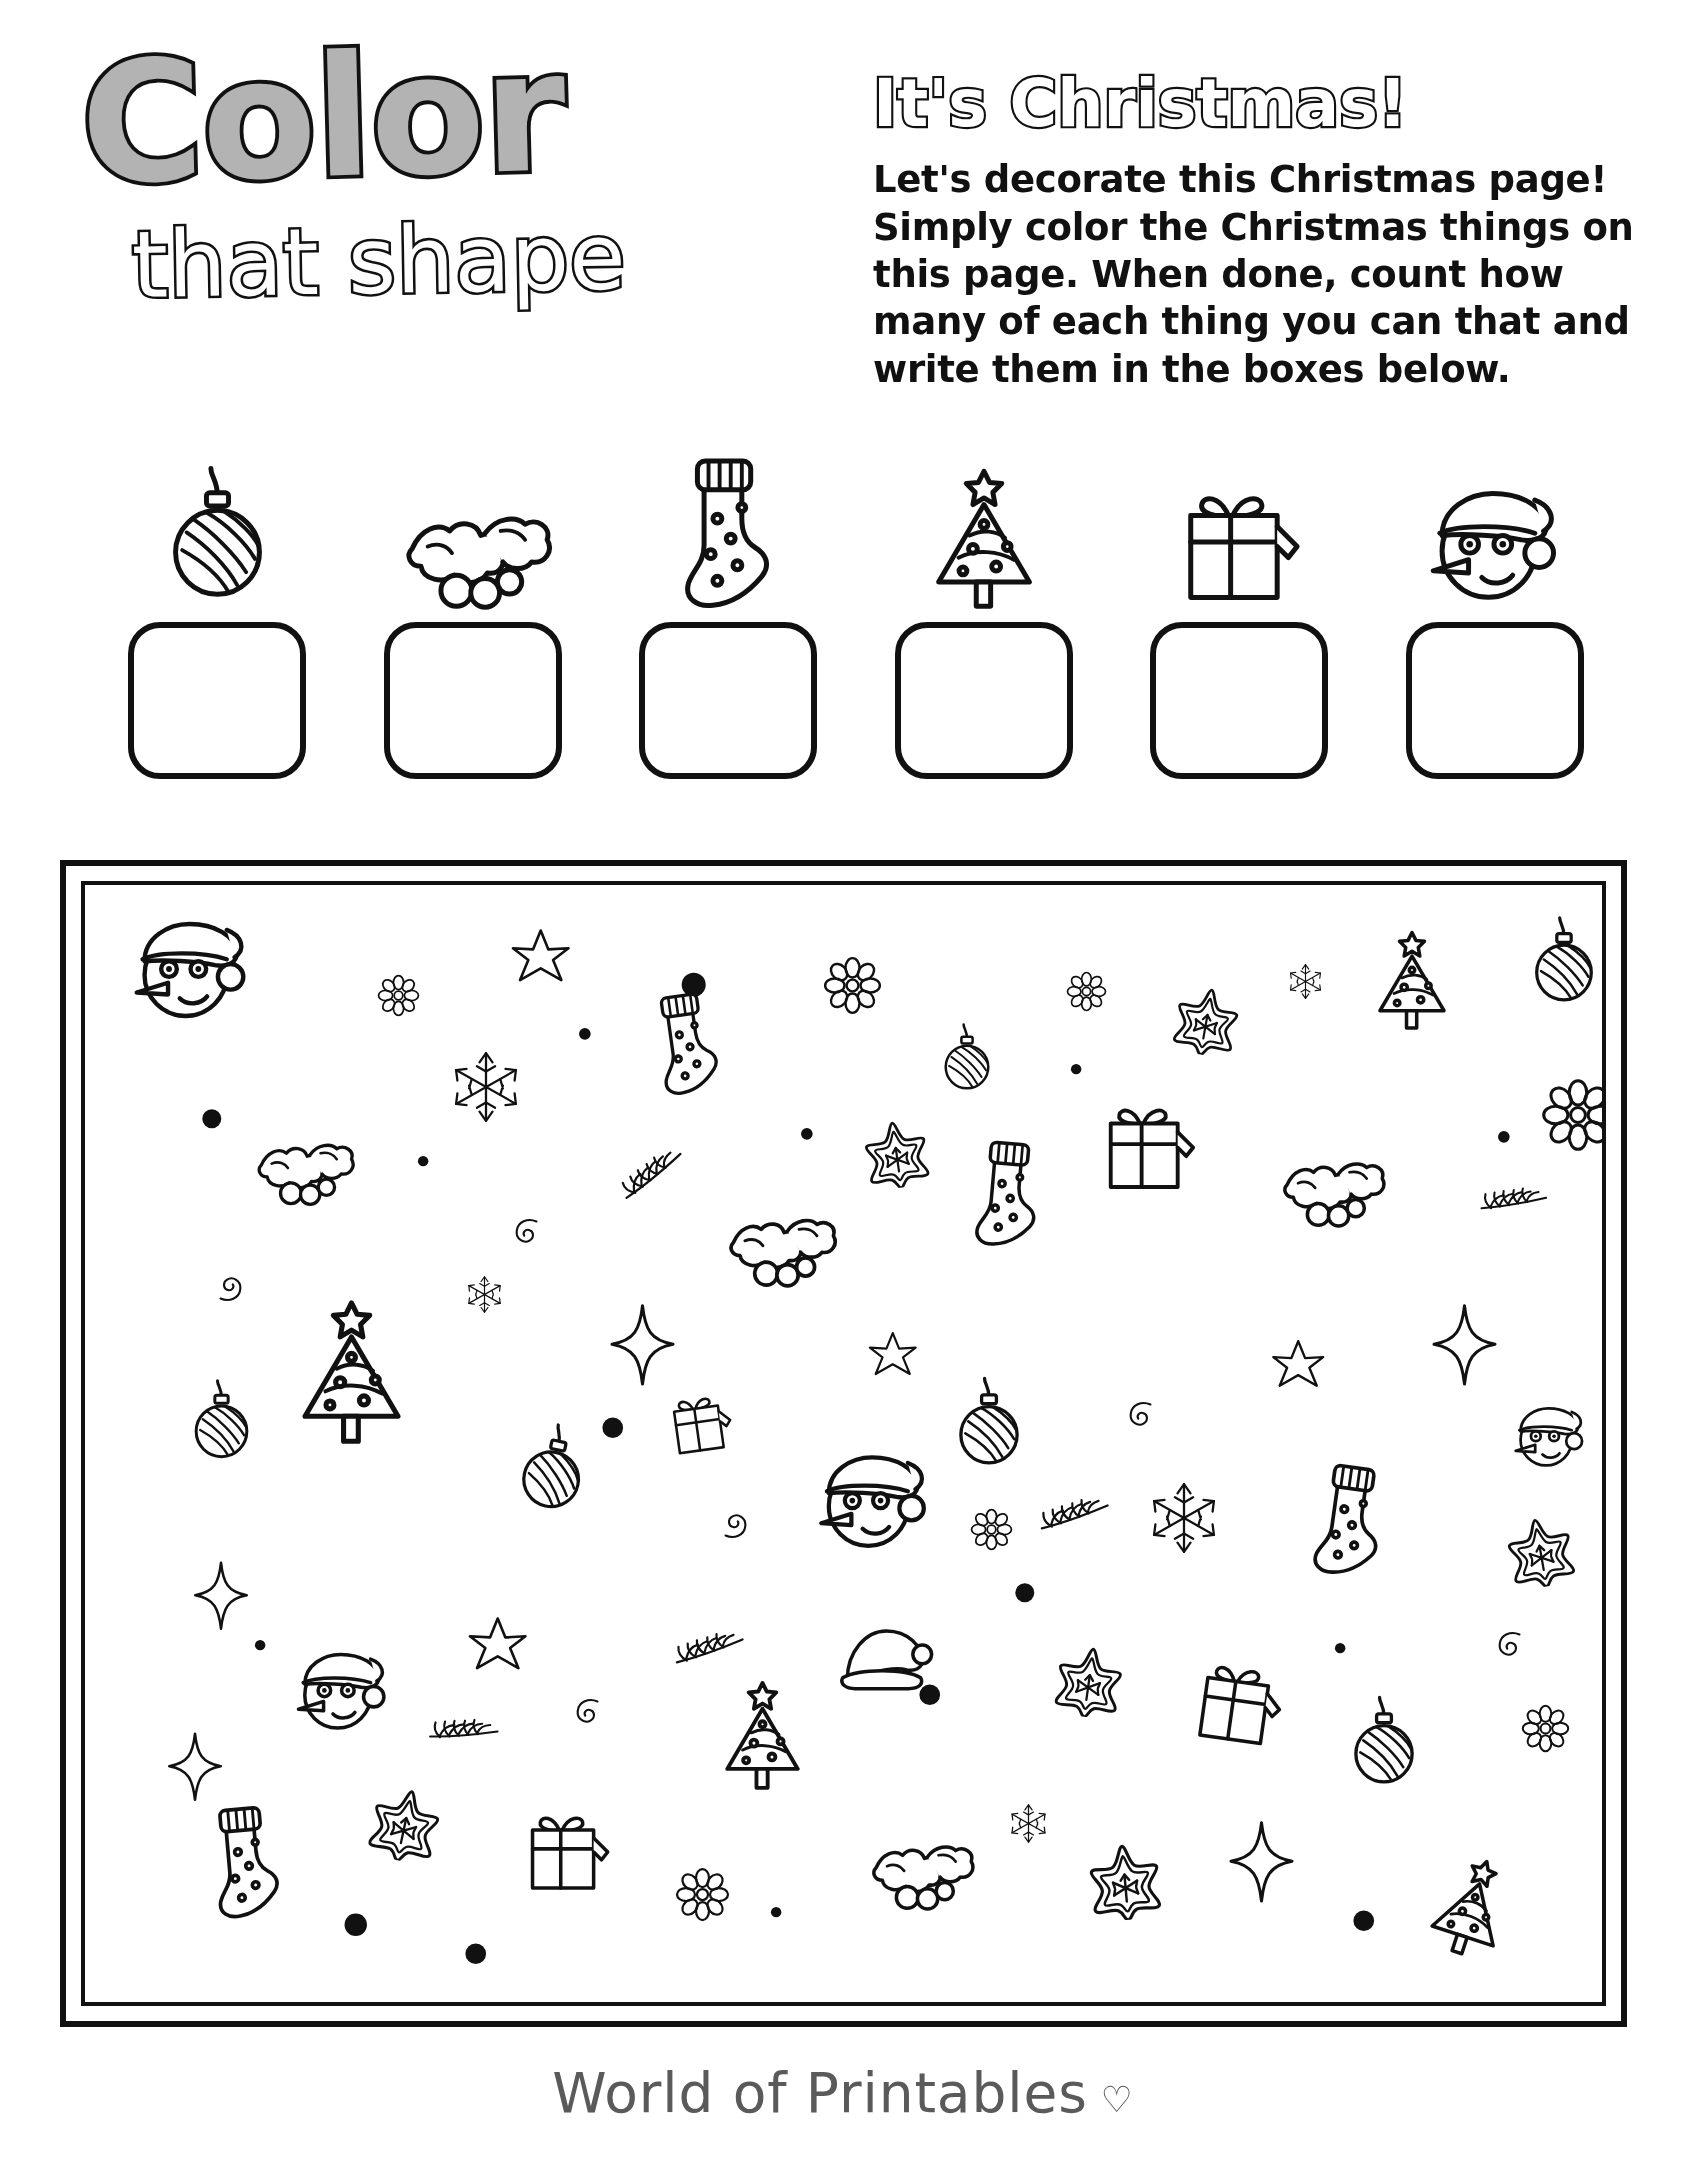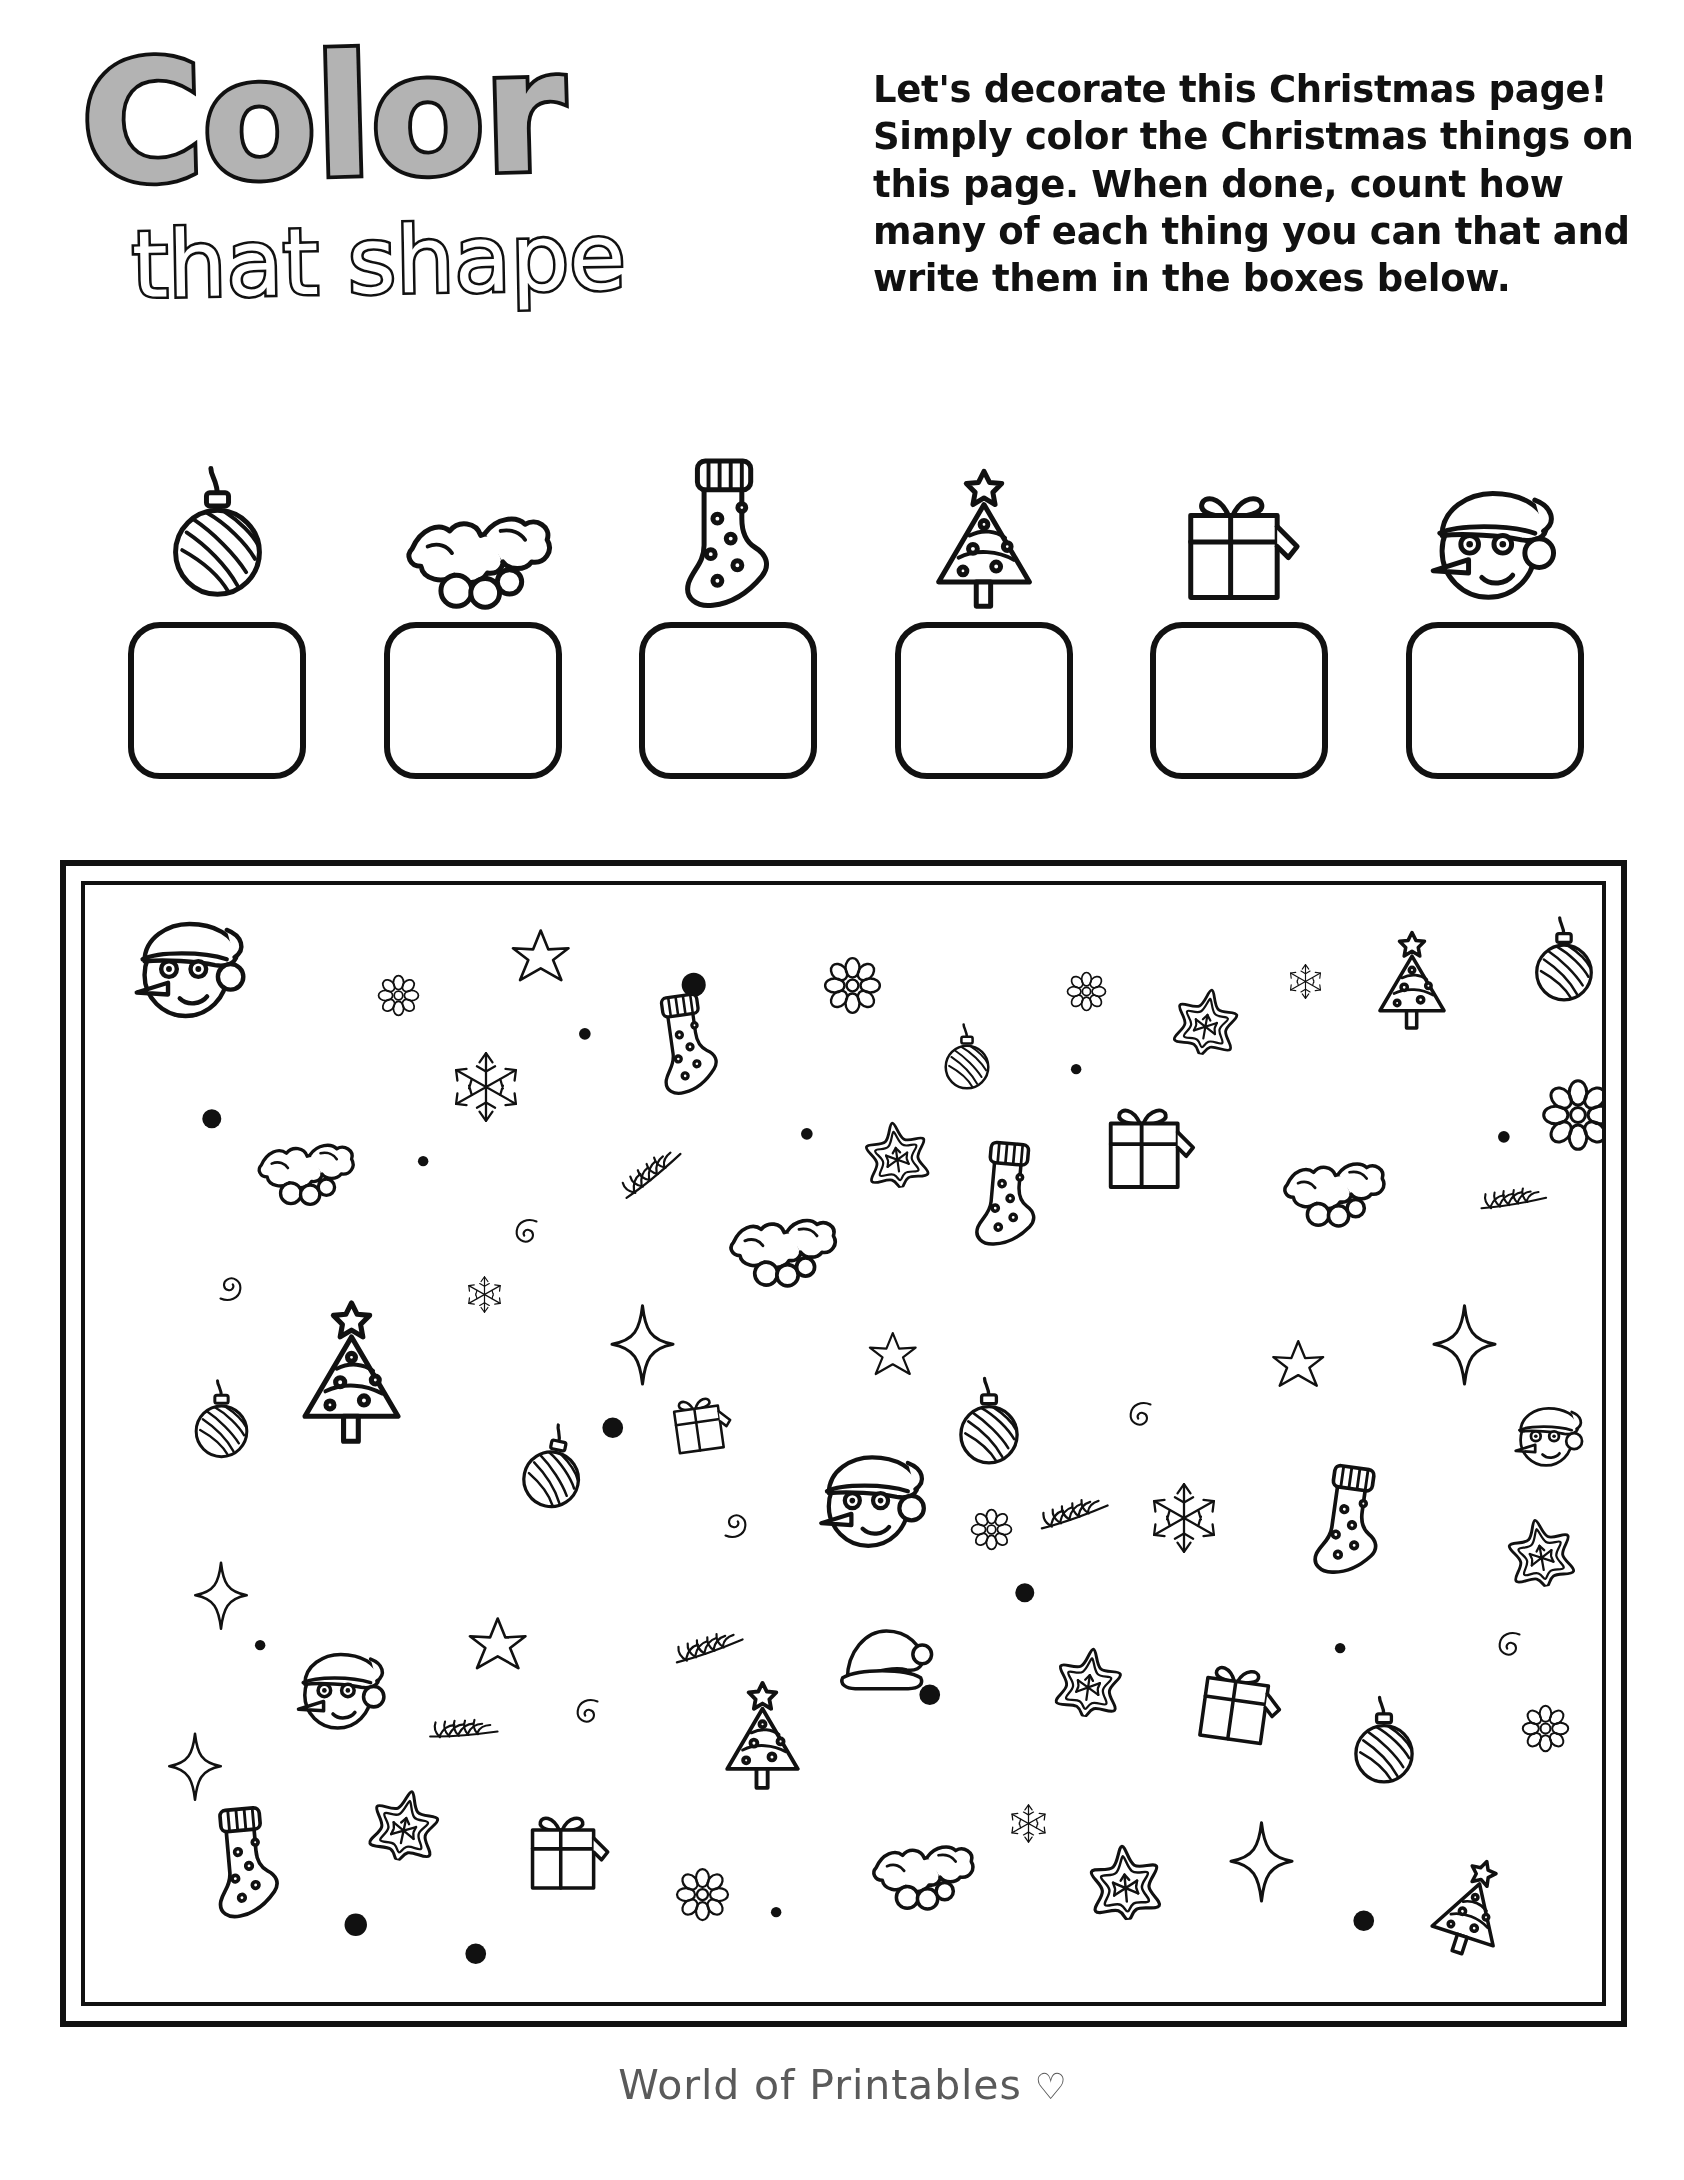--- a/index.html
+++ b/index.html
@@ -153,21 +153,21 @@
   
   .footer {
     position: absolute;
     left: 0;
     top: 2061px;
     width: 1685px;
     text-align: center;
   }
   .footer-text {
     font-family: "DejaVu Sans", sans-serif;
-    font-size: 41px;
+    font-size: 55px;
     color: #5a5a5a;
     letter-spacing: 0.9px;
   }
   .footer-heart {
     font-size: 36px;
     color: #5a5a5a;
     margin-left: 8.5px;
   }
   svg { display: block; }
 </style>
@@ -175,20 +175,21 @@
 <body>
 
 <div class="page">
 
   <div class="header">
     <div class="title-block">
       <div class="title-main">Color</div>
       <div class="title-sub">that shape</div>
     </div>
     <div class="intro-block">
+      <div class="intro-title">It's Christmas!</div>
       <div class="intro-body">Let's decorate this Christmas page! Simply color the Christmas things on this page. When done, count how many of each thing you can that and write them in the boxes below.</div>
     </div>
   </div>
 
   <div class="legend" id="legend-row">
       <div class="legend-item">
         <div class="legend-icon">
           <svg width="111" height="149" viewBox="0 0 100 135">
       <path d="M50 30 C50 14 44 12 44 4" fill="none" stroke="#111" stroke-width="4.5" stroke-linejoin="round" stroke-linecap="round"></path>
       <rect x="40" y="26" width="20" height="12" rx="3" fill="#fff" stroke="#111" stroke-width="4.5" stroke-linejoin="round" stroke-linecap="round"></rect>

